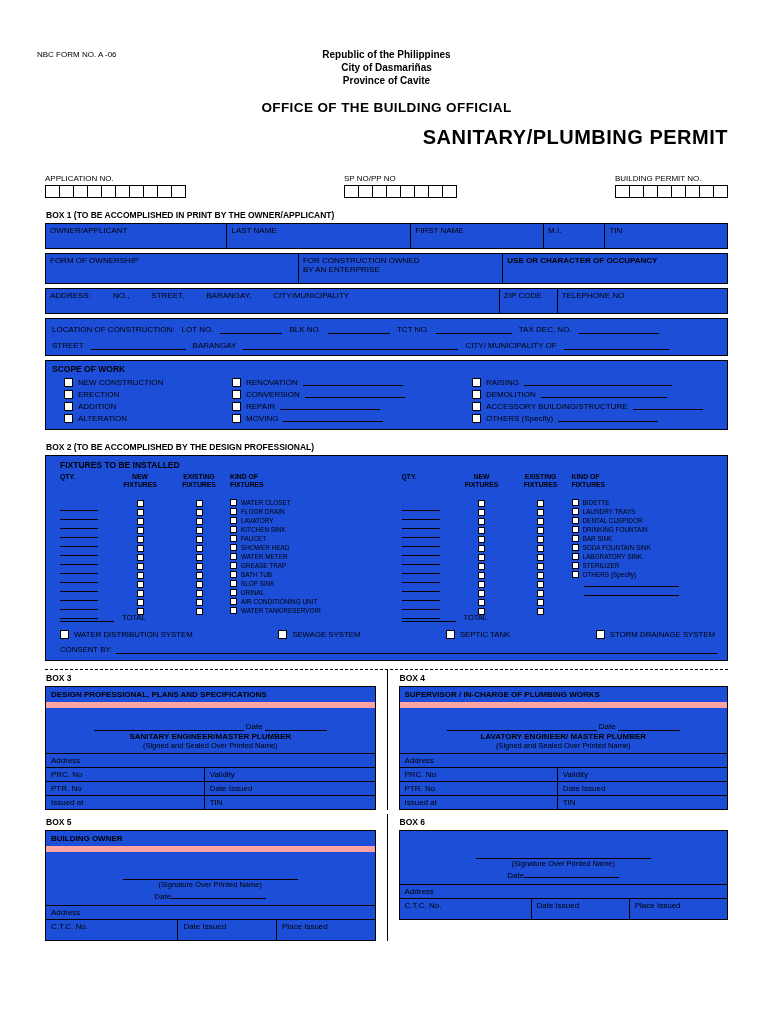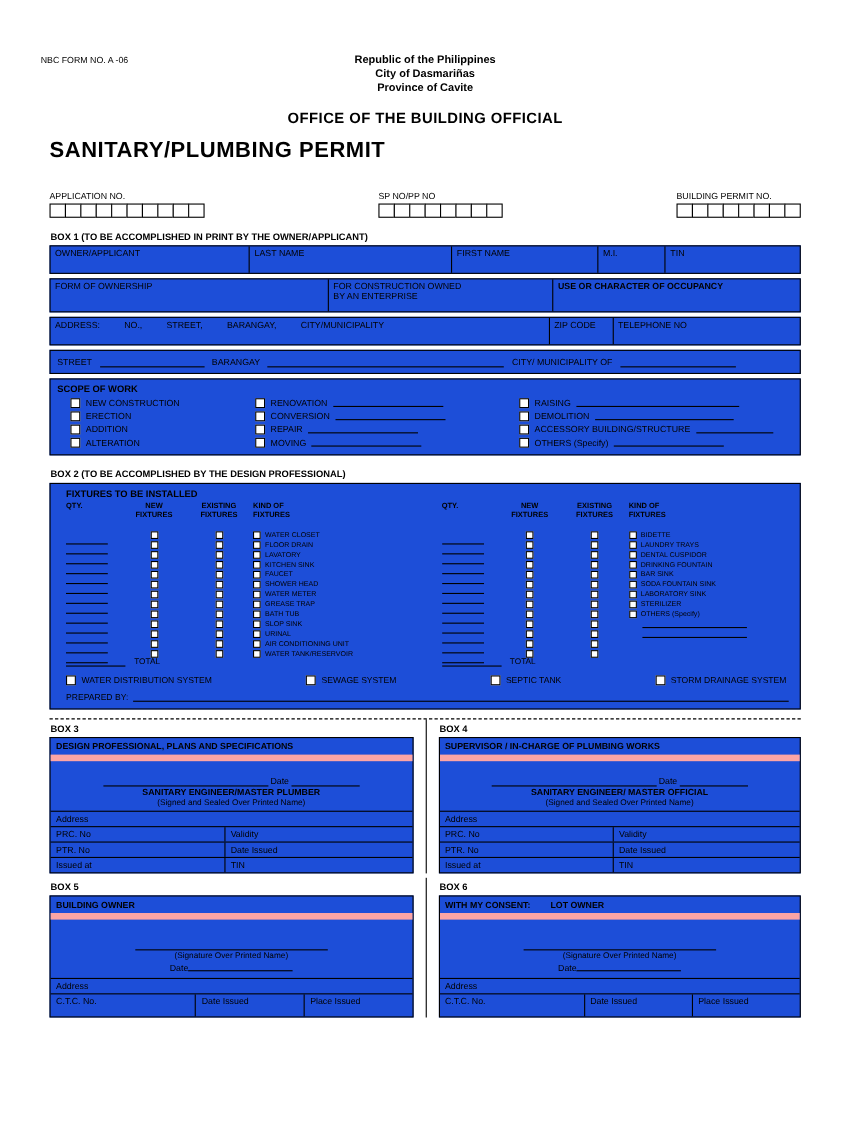--- a/index.html
+++ b/index.html
@@ -3,21 +3,21 @@
 <meta charset="utf-8">
 <style>
 *{margin:0;padding:0;box-sizing:border-box;}
 html,body{background:#fff;}
 body{width:770px;height:1024px;font-family:"Liberation Sans",sans-serif;color:#000;overflow:hidden;}
 .page{padding:48px 42px 0 45px;}
 .hdr{position:relative;text-align:center;}
 .form-no{position:absolute;left:-8px;top:2px;font-size:8px;}
 .h1{font-size:10px;font-weight:bold;line-height:1.3;}
 .office{font-size:13.5px;font-weight:bold;margin-top:13px;letter-spacing:.4px;text-align:center;}
-.title{font-size:20px;font-weight:bold;margin-top:11px;letter-spacing:.5px;text-align:left;}
+.title{font-size:20px;font-weight:bold;margin-top:11px;letter-spacing:.5px;text-align:right;}
 .numrow{display:flex;justify-content:space-between;align-items:flex-start;margin-top:25px;}
 .nlabel{font-size:8px;margin-bottom:2px;}
 .cells{display:flex;}
 .cell{width:15px;height:13px;border:1px solid #000;margin-left:-1px;background:#fff;}
 .cell:first-child{margin-left:0;}
 .boxheading{font-size:8.5px;font-weight:bold;margin:12px 0 3px 1px;}
 .tbl{border:1.5px solid #000;background:#1d4ed8;}
 .mt4{margin-top:4px;}
 .gridrow{display:grid;}
 .c{padding:2px 4px;font-size:8px;border-left:1px solid #000;}
@@ -168,20 +168,31 @@
       <span>STREET,</span>
       <span>BARANGAY,</span>
       <span>CITY/MUNICIPALITY</span>
     </div>
     <div class="c"><span>ZIP CODE</span></div>
     <div class="c"><span>TELEPHONE NO</span></div>
   </div>
 
   <div class="tbl locbox mt4">
     <div class="locline">
+      <span>LOCATION OF CONSTRUCTION:</span>
+      <span>LOT NO.</span>
+        <span class="ul w62"></span>
+      <span>BLK NO.</span>
+        <span class="ul w62"></span>
+      <span>TCT NO.</span>
+        <span class="ul w76"></span>
+      <span>TAX DEC. NO.</span>
+        <span class="ul w80"></span>
+    </div>
+    <div class="locline">
       <span>STREET</span>
         <span class="ul w95"></span>
       <span>BARANGAY</span>
         <span class="ul w215"></span>
       <span>CITY/ MUNICIPALITY OF</span>
         <span class="ul w105"></span>
     </div>
   </div>
 
   <div class="tbl scope mt4">
@@ -575,21 +586,21 @@
       <span class="sysitem">
           <span class="cb cbm"></span>
           <span>SEPTIC TANK</span>
         </span>
       <span class="sysitem">
           <span class="cb cbm"></span>
           <span>STORM DRAINAGE SYSTEM</span>
         </span>
     </div>
     <div class="preprow">
-      <span>PREPARED BY:</span>
+      <span>CONSENT BY:</span>
       <span class="prepline"></span>
     </div>
   </div>
 
   <div class="sep"></div>
 
   <div class="sect">
     <div class="scol l">
       <div class="blab">BOX 3</div>
       <div class="tbl">
@@ -621,21 +632,21 @@
     <div class="scol r">
       <div class="blab">BOX 4</div>
       <div class="tbl">
         <div class="pbhead">SUPERVISOR / IN-CHARGE OF PLUMBING WORKS</div>
         <div class="sigarea">
           <div class="sigrow">
             <span class="sigline"></span>
             <span>Date</span>
             <span class="dline"></span>
           </div>
-          <div class="sigtitle">SANITARY ENGINEER/ MASTER OFFICIAL</div>
+          <div class="sigtitle">LAVATORY ENGINEER/ MASTER PLUMBER</div>
           <div class="signote">(Signed and Sealed Over Printed Name)</div>
         </div>
         <div class="addr"><span>Address</span></div>
         <div class="prow">
             <span>PRC. No</span>
             <span>Validity</span>
           </div>
         <div class="prow">
             <span>PTR. No</span>
             <span>Date Issued</span>
@@ -662,24 +673,20 @@
         <div class="crow">
           <span>C.T.C. No.</span>
           <span>Date Issued</span>
           <span>Place Issued</span>
         </div>
       </div>
     </div>
     <div class="scol r">
       <div class="blab">BOX 6</div>
       <div class="tbl">
-        <div class="pbhead">
-          <span>WITH MY CONSENT:</span>
-          <span class="lotgap">LOT OWNER</span>
-        </div>
         <div class="sigarea2">
           <div class="sigline2"></div>
           <div class="signote">(Signature Over Printed Name)</div>
           <div class="datecenter"><span>Date</span><span class="dline2"></span></div>
         </div>
         <div class="addr"><span>Address</span></div>
         <div class="crow">
           <span>C.T.C. No.</span>
           <span>Date Issued</span>
           <span>Place Issued</span>

